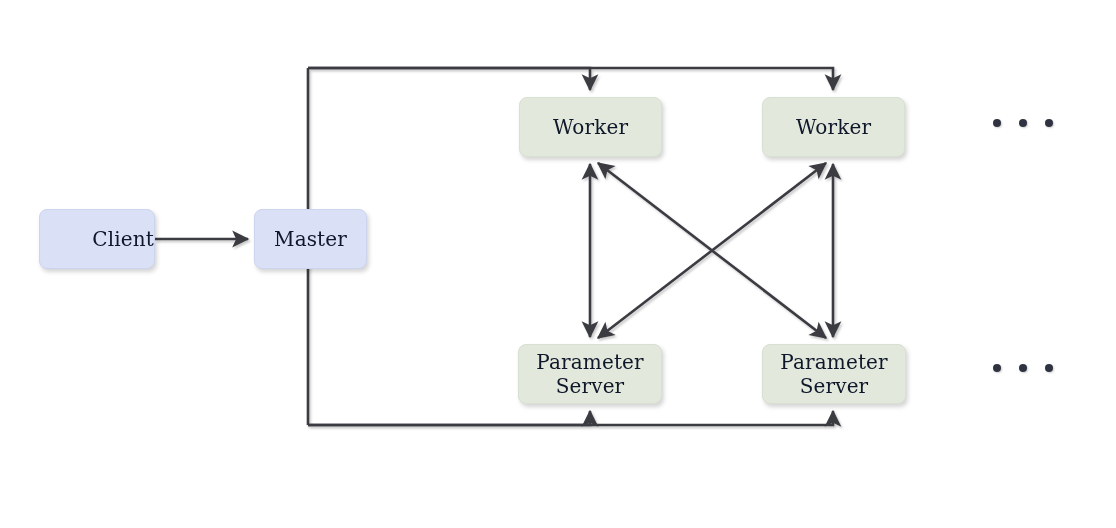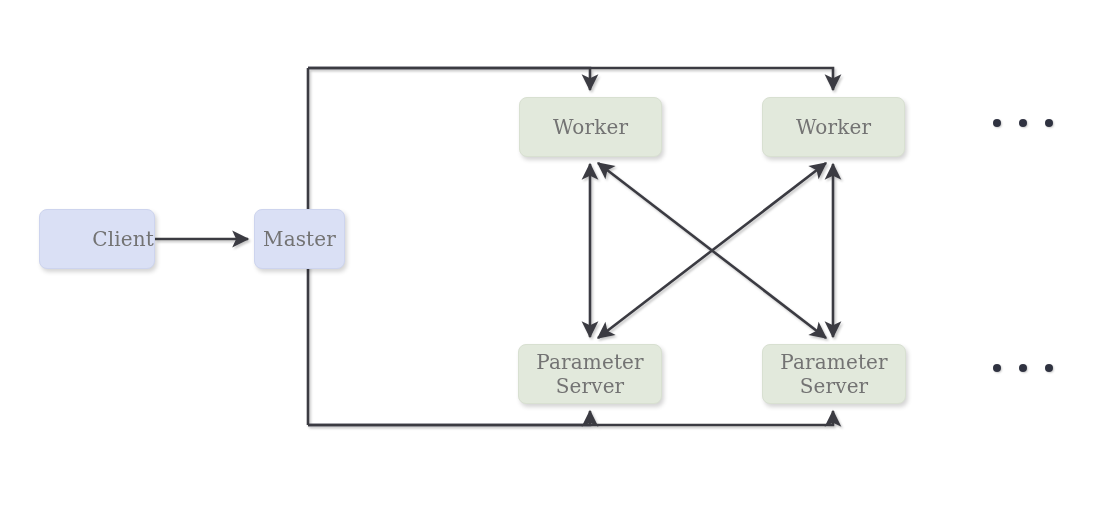--- a/index.html
+++ b/index.html
@@ -28,21 +28,21 @@
   }
   .node {
     position: absolute;
     box-sizing: border-box;
     border-radius: 8px;
     display: flex;
     align-items: center;
     justify-content: center;
     text-align: center;
     line-height: 1.22;
-    color: #737373;
+    color: #0f172a;
     font-size: 20px;
     letter-spacing: 0.15px;
     box-shadow: 2px 3px 4px rgba(0,0,0,0.17);
     z-index: 5;
     white-space: pre-line;
   }
   .node-client, .node-master {
     background: #dae0f5;
     border: 1px solid #cdd4ee;
   }
@@ -101,21 +101,21 @@
 
       <path d="M 598 163 L 826 338" marker-start="url(#arrowStart)" marker-end="url(#arrowEnd)"></path>
       <path d="M 826 163 L 598 338" marker-start="url(#arrowStart)" marker-end="url(#arrowEnd)"></path>
     </g>
   </svg>
 
   <div class="node node-client" style="left:39px; top:209px; width:116px; height:60px;justify-content:flex-end;">
     <span>Client</span>
   </div>
 
-  <div class="node node-master" style="left:254px; top:209px; width:91px; height:60px;">
+  <div class="node node-master" style="left:254px; top:209px; width:113px; height:60px;">
     <span>Master</span>
   </div>
 
   <div class="node node-worker" style="left:519px; top:97px; width:143px; height:60px;">
     <span>Worker</span>
   </div>
 
   <div class="node node-worker" style="left:762px; top:97px; width:143px; height:60px;">
     <span>Worker</span>
   </div>

